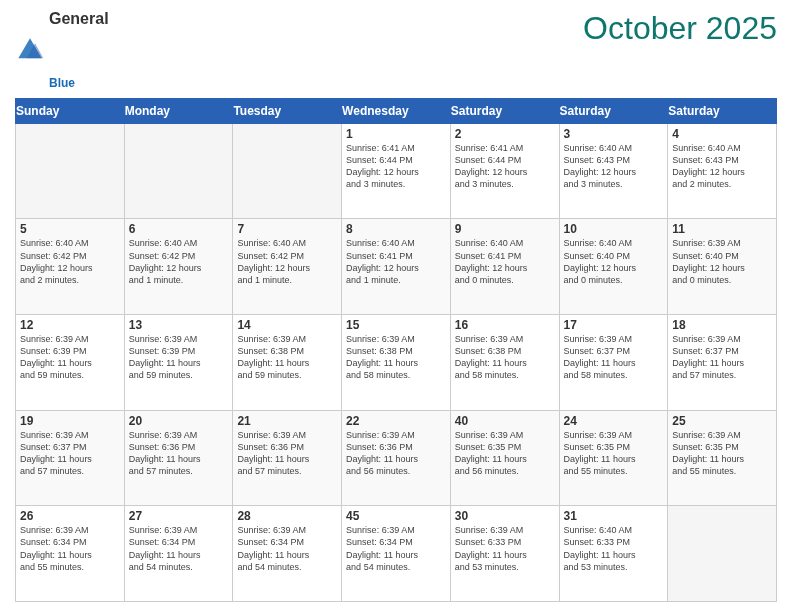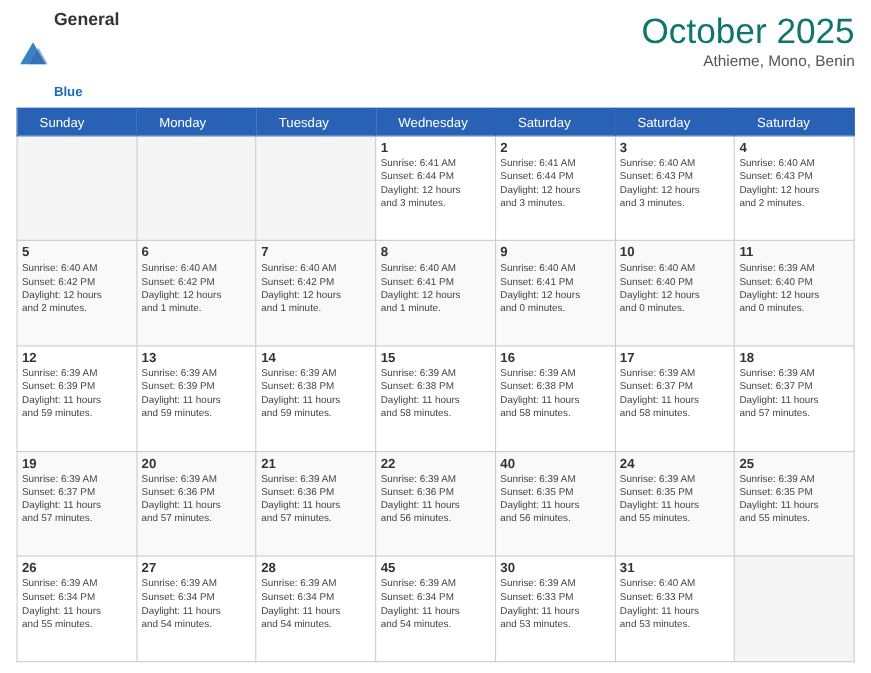--- a/index.html
+++ b/index.html
@@ -65,22 +65,22 @@
       flex: 1;
       border: 1px solid #ccc;
       border-collapse: collapse;
       width: 100%;
       table-layout: fixed;
     }
     .calendar th {
       background: #2962b5;
       color: #fff;
       font-size: 12px;
-      font-weight: normal;
-      padding: 5px 20px;
+      font-weight: bold;
+      padding: 5px 0;
       border: 1px solid #2962b5;
       text-align: left;
     }
     .calendar td {
       border: 1px solid #ccc;
       vertical-align: top;
       padding: 3px 4px;
       font-size: 9.5px;
       color: #333;
       background: #fff;
@@ -117,21 +117,20 @@
         <polygon points="18,4 32,28 4,28" fill="#1a6bb5" opacity="0.85"></polygon>
         <polygon points="24,10 34,28 14,28" fill="#2962b5" opacity="0.5"></polygon>
       </svg>
       <div class="logo-text">
         <span class="logo-general">General</span>
         <span class="logo-blue">Blue</span>
       </div>
     </div>
     <div class="title-block">
       <div class="title-month">October 2025</div>
-      <div class="title-location">Athieme, Mono, Benin</div>
     </div>
   </div>
 
   <table class="calendar">
     <thead>
       <tr>
         <th>Sunday</th>
         <th>Monday</th>
         <th>Tuesday</th>
         <th>Wednesday</th>

